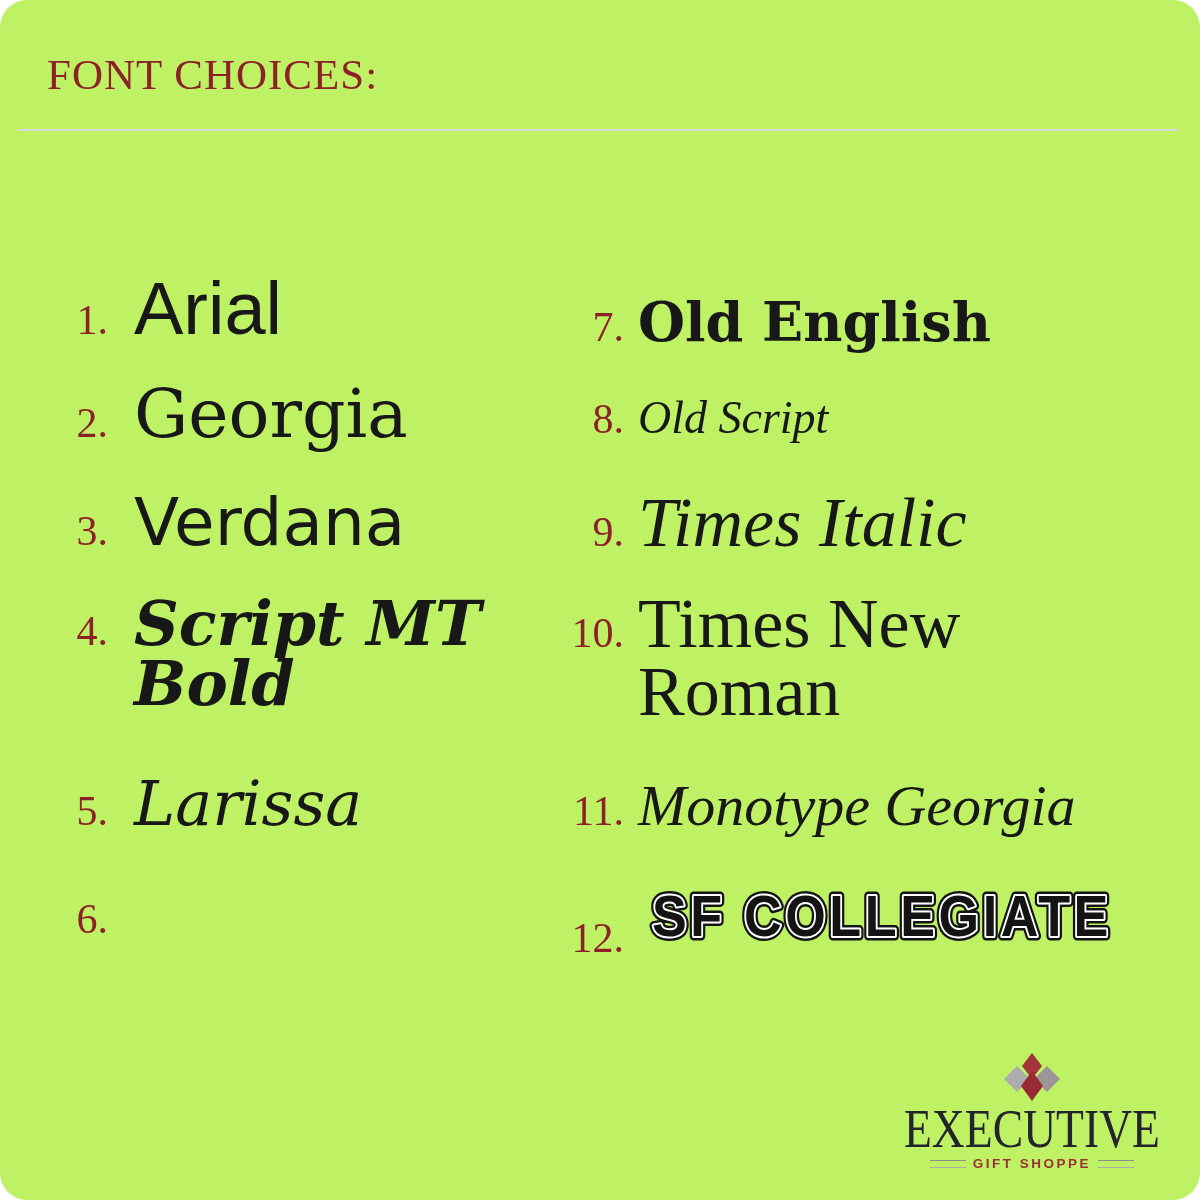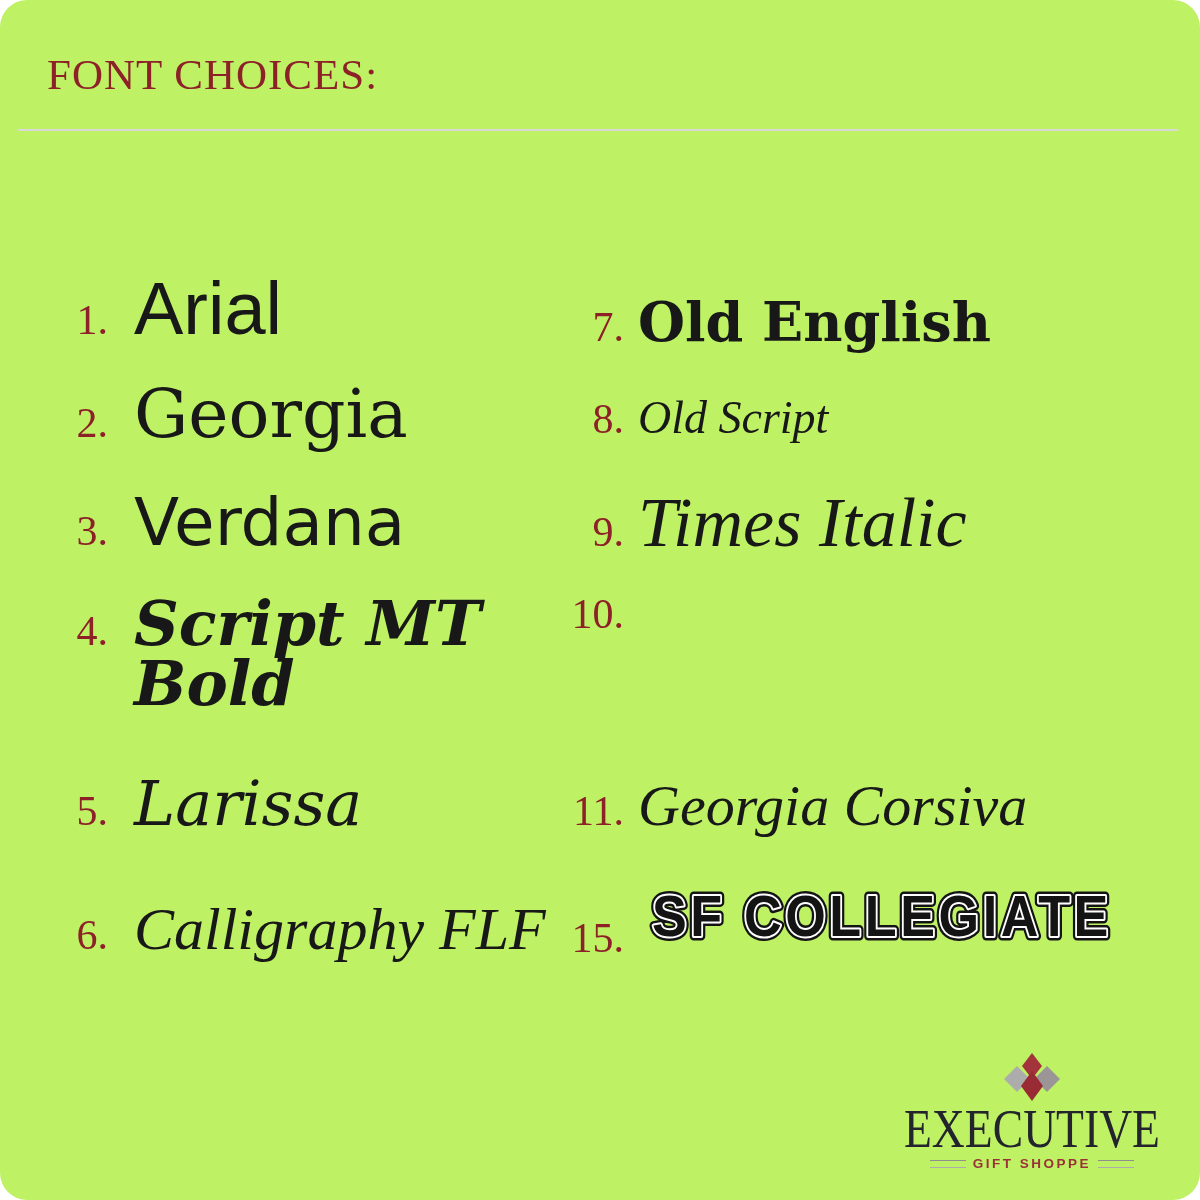--- a/index.html
+++ b/index.html
@@ -73,44 +73,44 @@
   <div class="row lcol r4">
     <span class="num">4.</span>
     <span class="sample f4">Script MT Bold</span>
   </div>
   <div class="row lcol r5">
     <span class="num">5.</span>
     <span class="sample f5">Larissa</span>
   </div>
   <div class="row lcol r6">
     <span class="num">6.</span>
-    <span class="sample f6">Calligraphy FLF</span>
   </div>
 
   <div class="row rcol r7">
     <span class="num">7.</span>
     <span class="sample f7">Old English</span>
   </div>
   <div class="row rcol r8">
     <span class="num">8.</span>
     <span class="sample f8">Old Script</span>
   </div>
   <div class="row rcol r9">
     <span class="num">9.</span>
     <span class="sample f9">Times Italic</span>
   </div>
   <div class="row rcol r10">
     <span class="num">10.</span>
+    <span class="sample f10">Times New Roman</span>
   </div>
   <div class="row rcol r11">
     <span class="num">11.</span>
-    <span class="sample f11">Georgia Corsiva</span>
+    <span class="sample f11">Monotype Georgia</span>
   </div>
   <div class="row rcol r12">
-    <span class="num">15.</span>
+    <span class="num">12.</span>
     <span class="sample">
       <svg class="collegiate-svg" width="500" height="72" viewBox="0 0 500 72">
         <text class="col-text col-outer" x="14" y="56" textLength="460" lengthAdjust="spacingAndGlyphs">SF COLLEGIATE</text>
         <text class="col-text col-white" x="14" y="56" textLength="460" lengthAdjust="spacingAndGlyphs">SF COLLEGIATE</text>
         <text class="col-text col-fill" x="14" y="56" textLength="460" lengthAdjust="spacingAndGlyphs">SF COLLEGIATE</text>
       </svg>
     </span>
   </div>
 
   <div class="logo">

